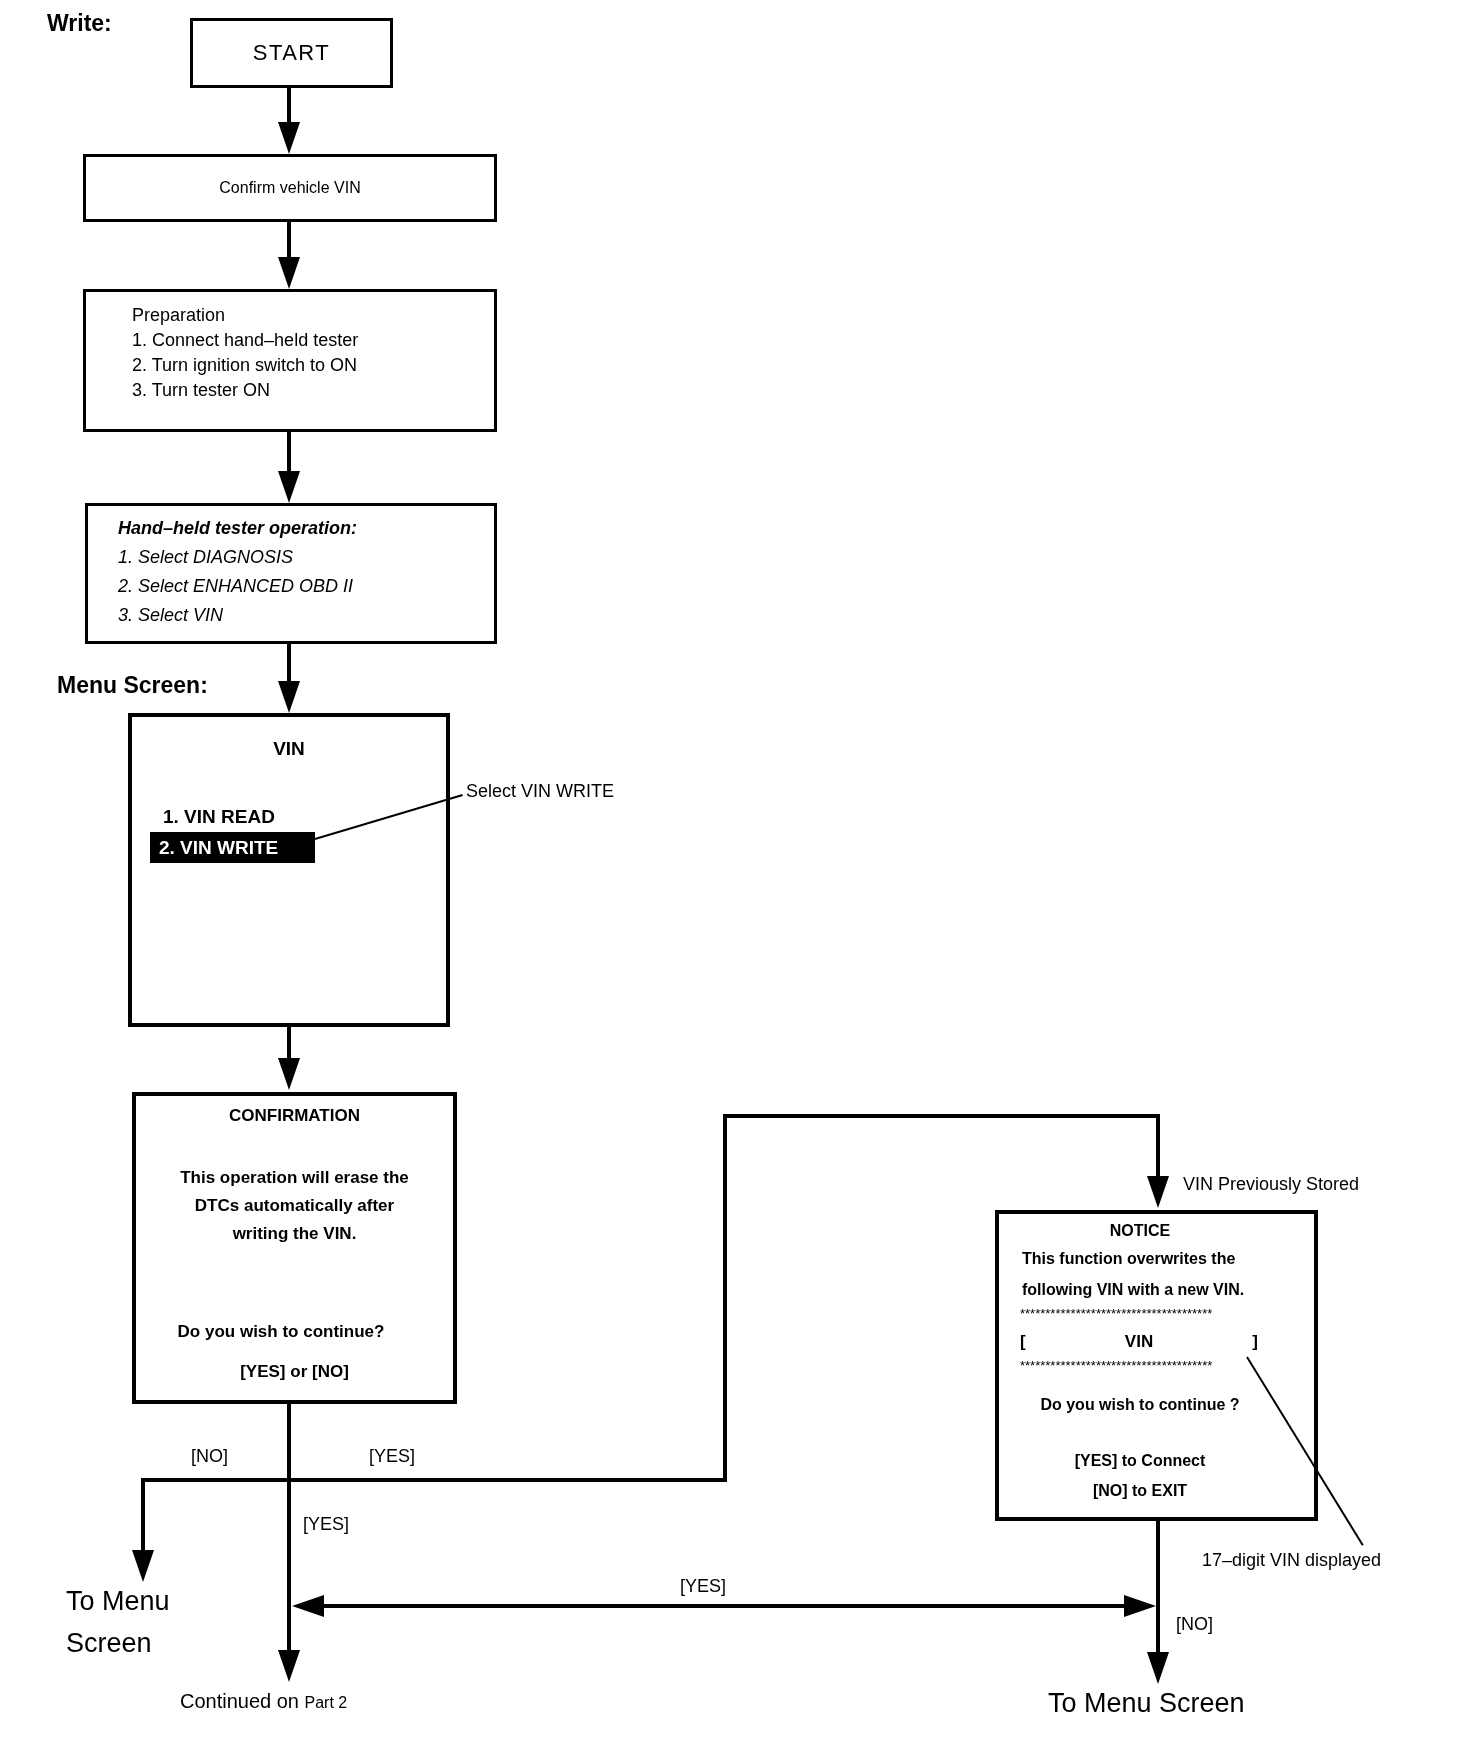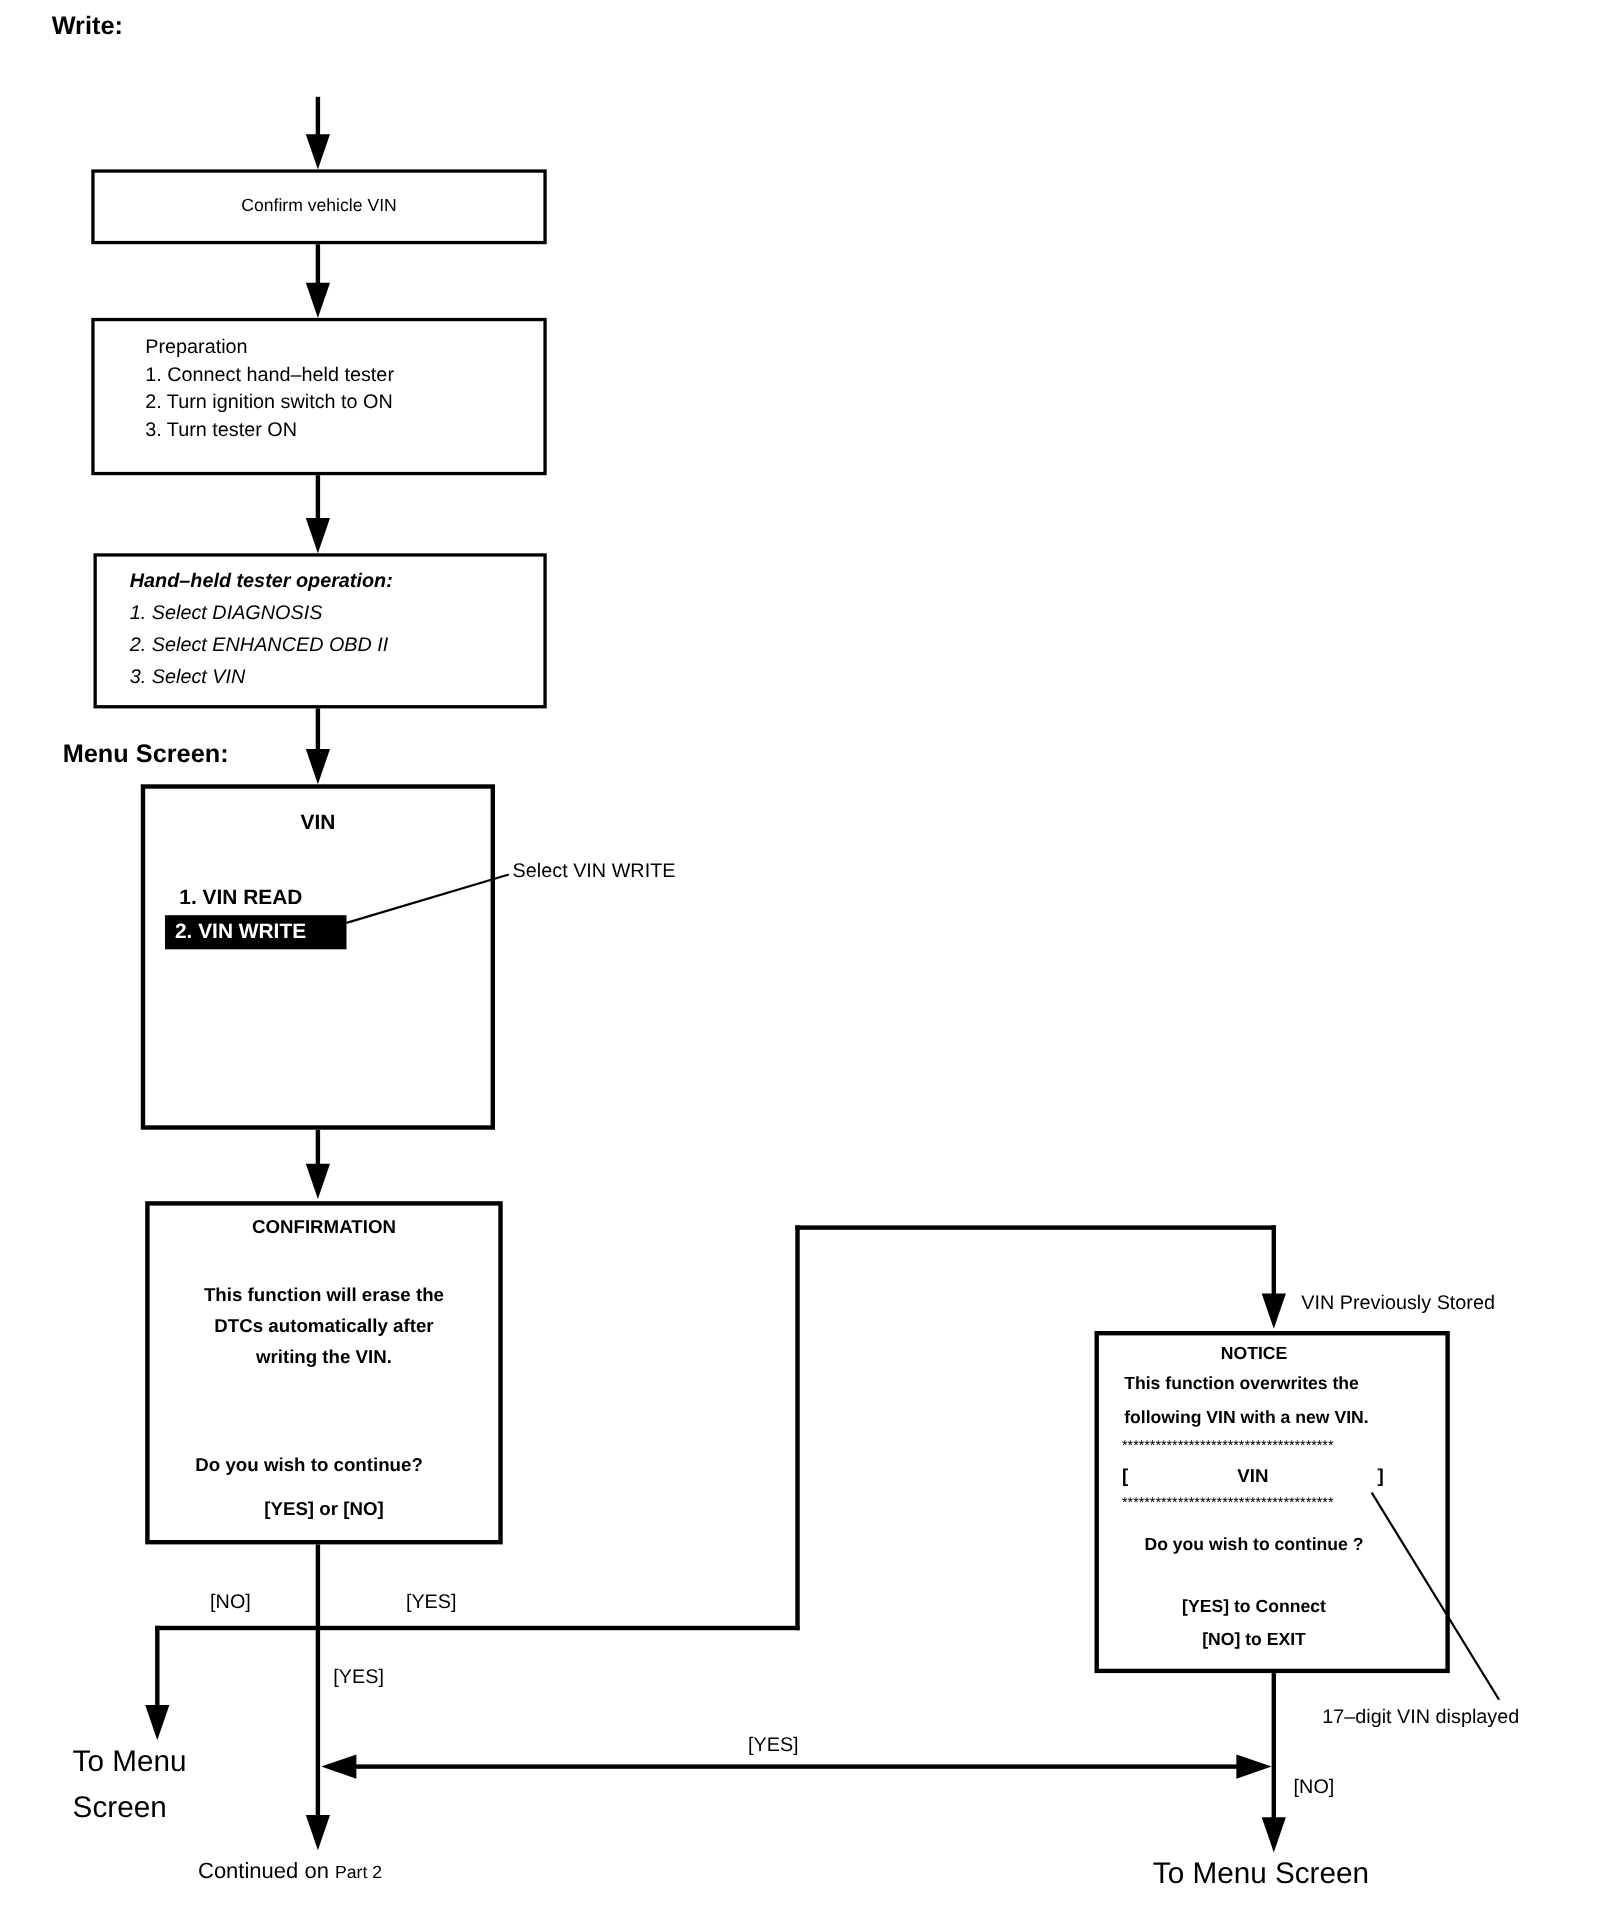--- a/index.html
+++ b/index.html
@@ -25,20 +25,23 @@
   .stars{overflow:hidden;letter-spacing:0px;}
 </style>
 </head>
 <body>
 
 <div id="canvas">
 
   <div class="t b" style="left:47px;top:10px;font-size:23px;">Write:</div>
   <div class="t b" style="left:57px;top:672px;font-size:23px;">Menu Screen:</div>
 
+  <div class="box flexc" style="left:190px;top:18px;width:203px;height:70px;">
+    <span style="font-size:22px;letter-spacing:1.5px;">START</span>
+  </div>
 
   <div class="vl" style="left:287px;top:88px;height:40px;"></div>
   <div class="ahd" style="left:278px;top:122px;"></div>
 
   <div class="box flexc" style="left:83px;top:154px;width:414px;height:68px;">
     <span style="font-size:16px;">Confirm vehicle VIN</span>
   </div>
 
   <div class="vl" style="left:287px;top:222px;height:41px;"></div>
   <div class="ahd" style="left:278px;top:257px;"></div>
@@ -69,21 +72,21 @@
   <div class="inv b" style="position:absolute;left:150px;top:832px;width:165px;height:31px;line-height:31px;padding-left:9px;font-size:19px;box-sizing:border-box;">2. VIN WRITE</div>
 
   <div class="diag" style="left:315px;top:838px;width:154px;transform:rotate(-16.6deg);"></div>
   <div class="t" style="left:466px;top:781px;font-size:18px;">Select VIN WRITE</div>
 
   <div class="vl" style="left:287px;top:1027px;height:37px;"></div>
   <div class="ahd" style="left:278px;top:1058px;"></div>
 
   <div class="box thick" style="left:132px;top:1092px;width:325px;height:312px;"></div>
   <div class="t b ctr" style="left:132px;top:1106px;width:325px;font-size:17px;">CONFIRMATION</div>
-  <div class="t b ctr" style="left:132px;top:1168px;width:325px;font-size:17px;">This function will erase the</div>
+  <div class="t b ctr" style="left:132px;top:1168px;width:325px;font-size:17px;">This operation will erase the</div>
   <div class="t b ctr" style="left:132px;top:1196px;width:325px;font-size:17px;">DTCs automatically after</div>
   <div class="t b ctr" style="left:132px;top:1224px;width:325px;font-size:17px;">writing the VIN.</div>
   <div class="t b ctr" style="left:132px;top:1322px;width:298px;font-size:17px;">Do you wish to continue?</div>
   <div class="t b ctr" style="left:132px;top:1362px;width:325px;font-size:17px;">[YES] or [NO]</div>
 
   <div class="vl" style="left:287px;top:1404px;height:250px;"></div>
   <div class="ahd" style="left:278px;top:1650px;"></div>
 
   <div class="hl" style="left:141px;top:1478px;width:150px;"></div>
   <div class="hl" style="left:289px;top:1478px;width:438px;"></div>

